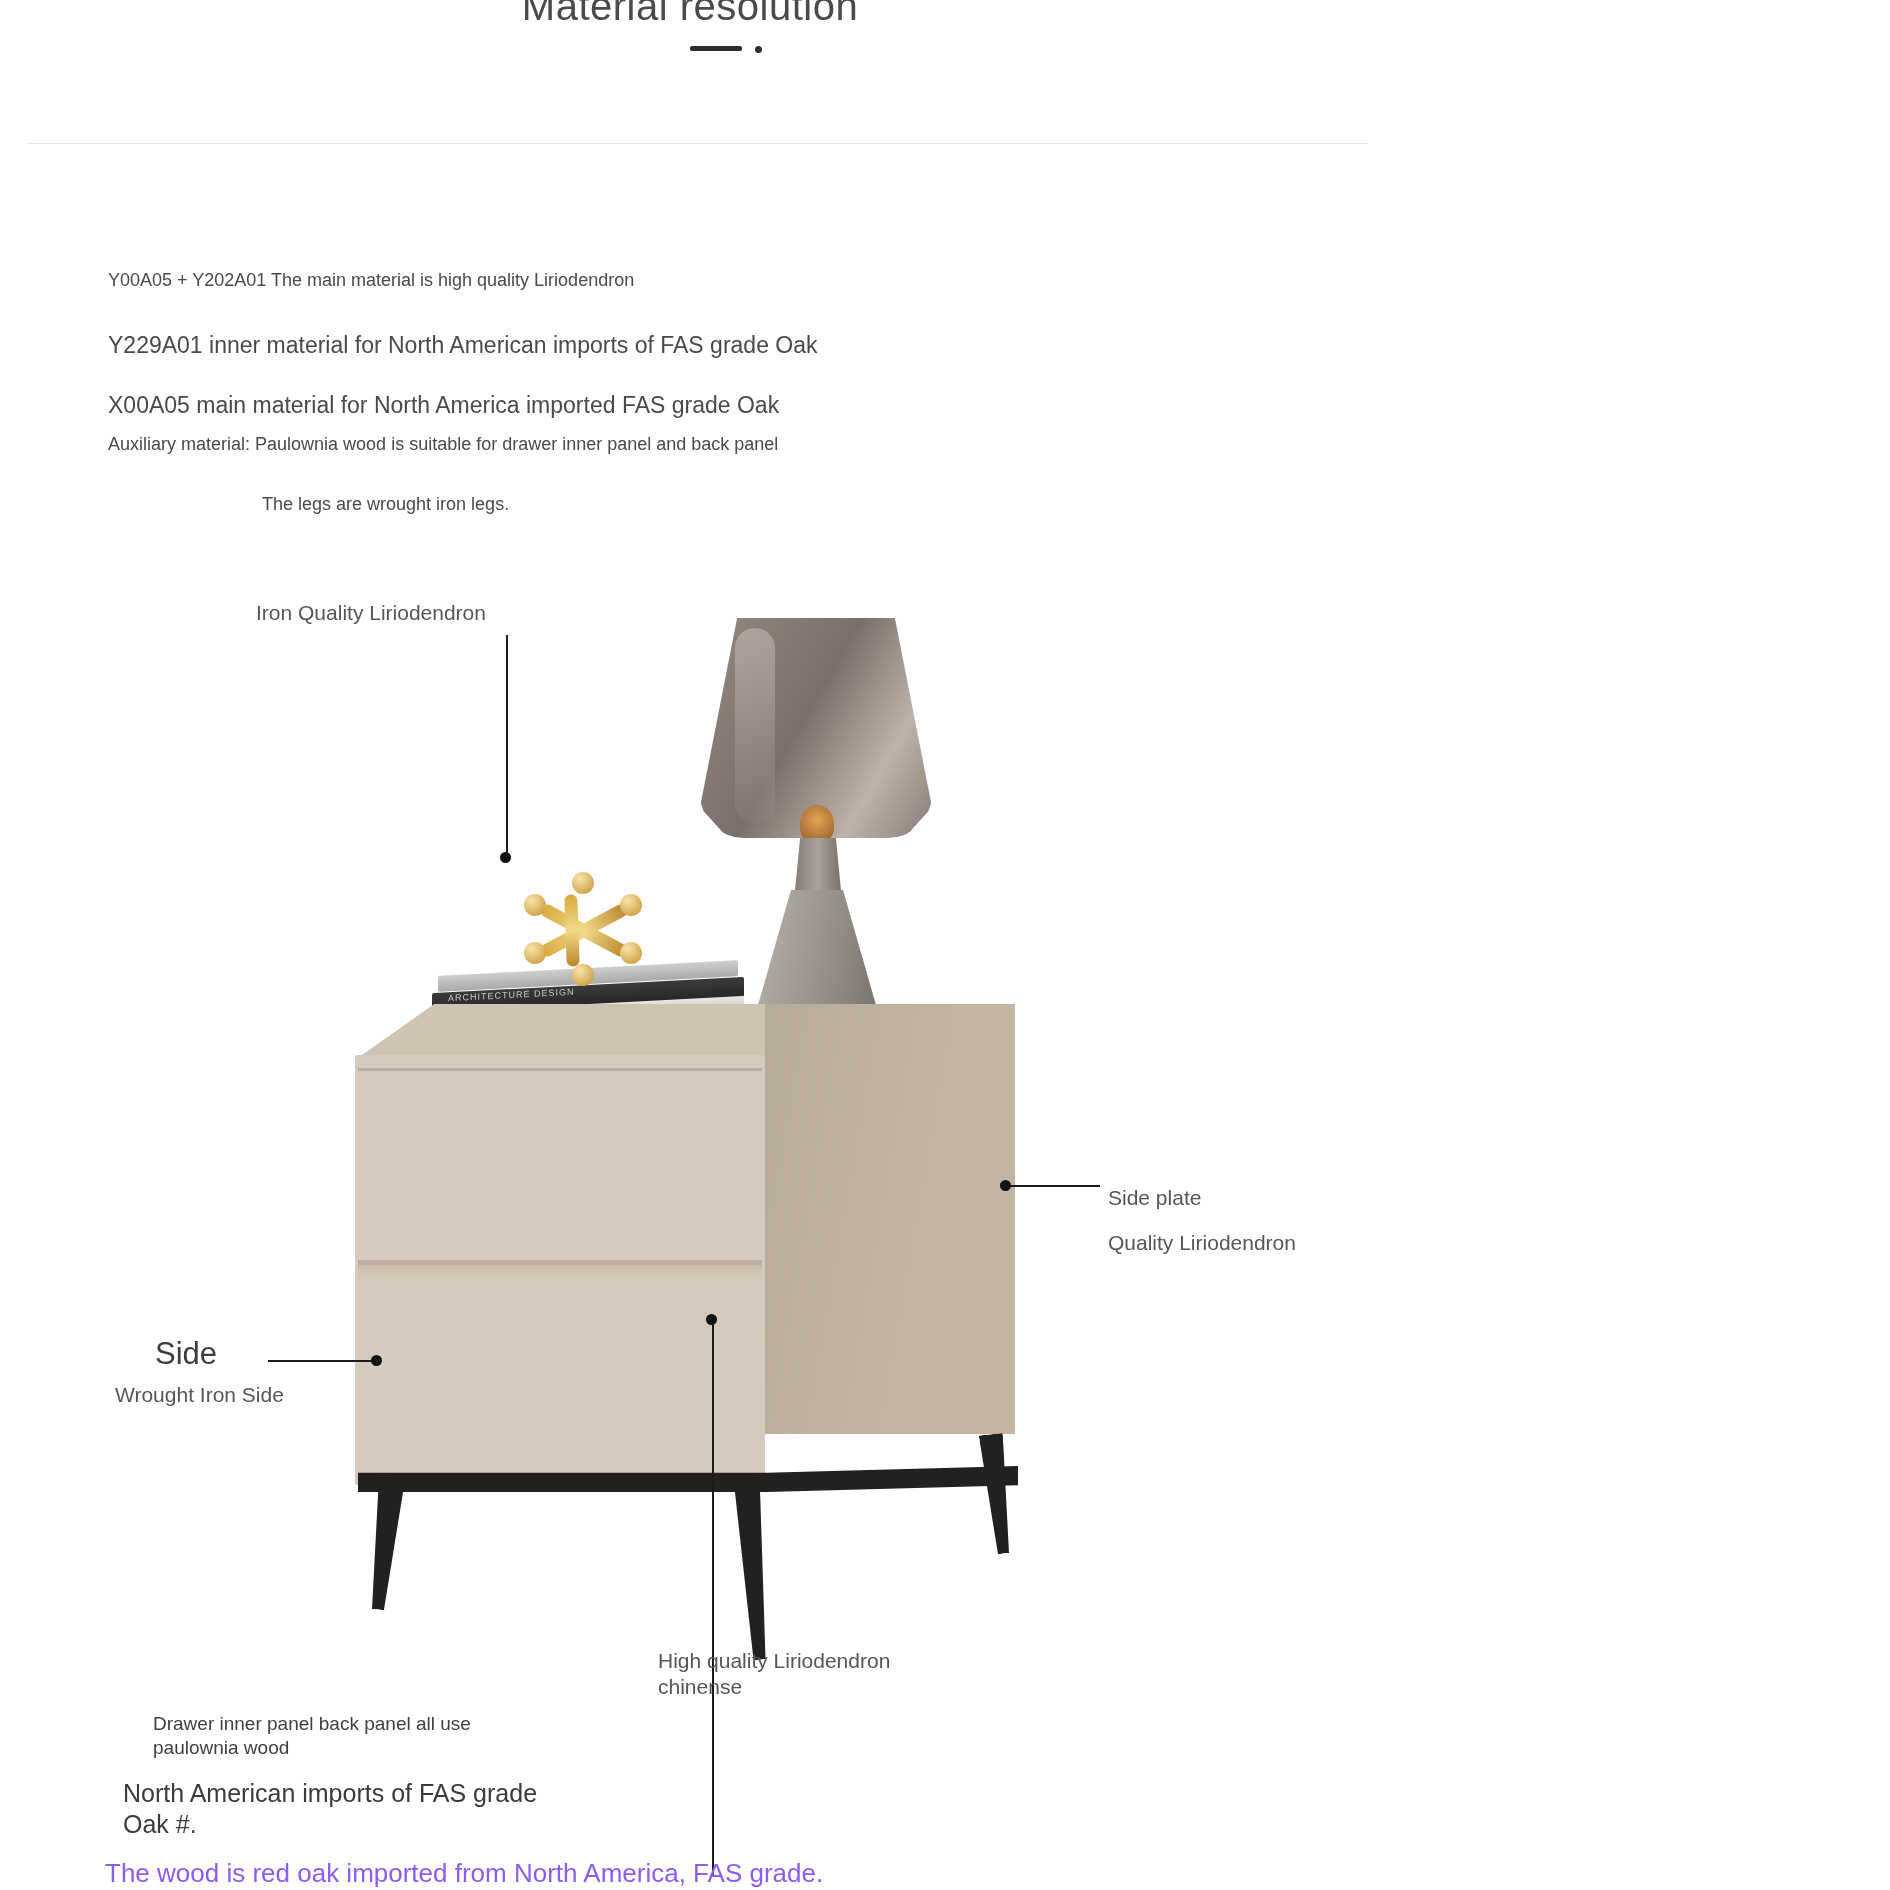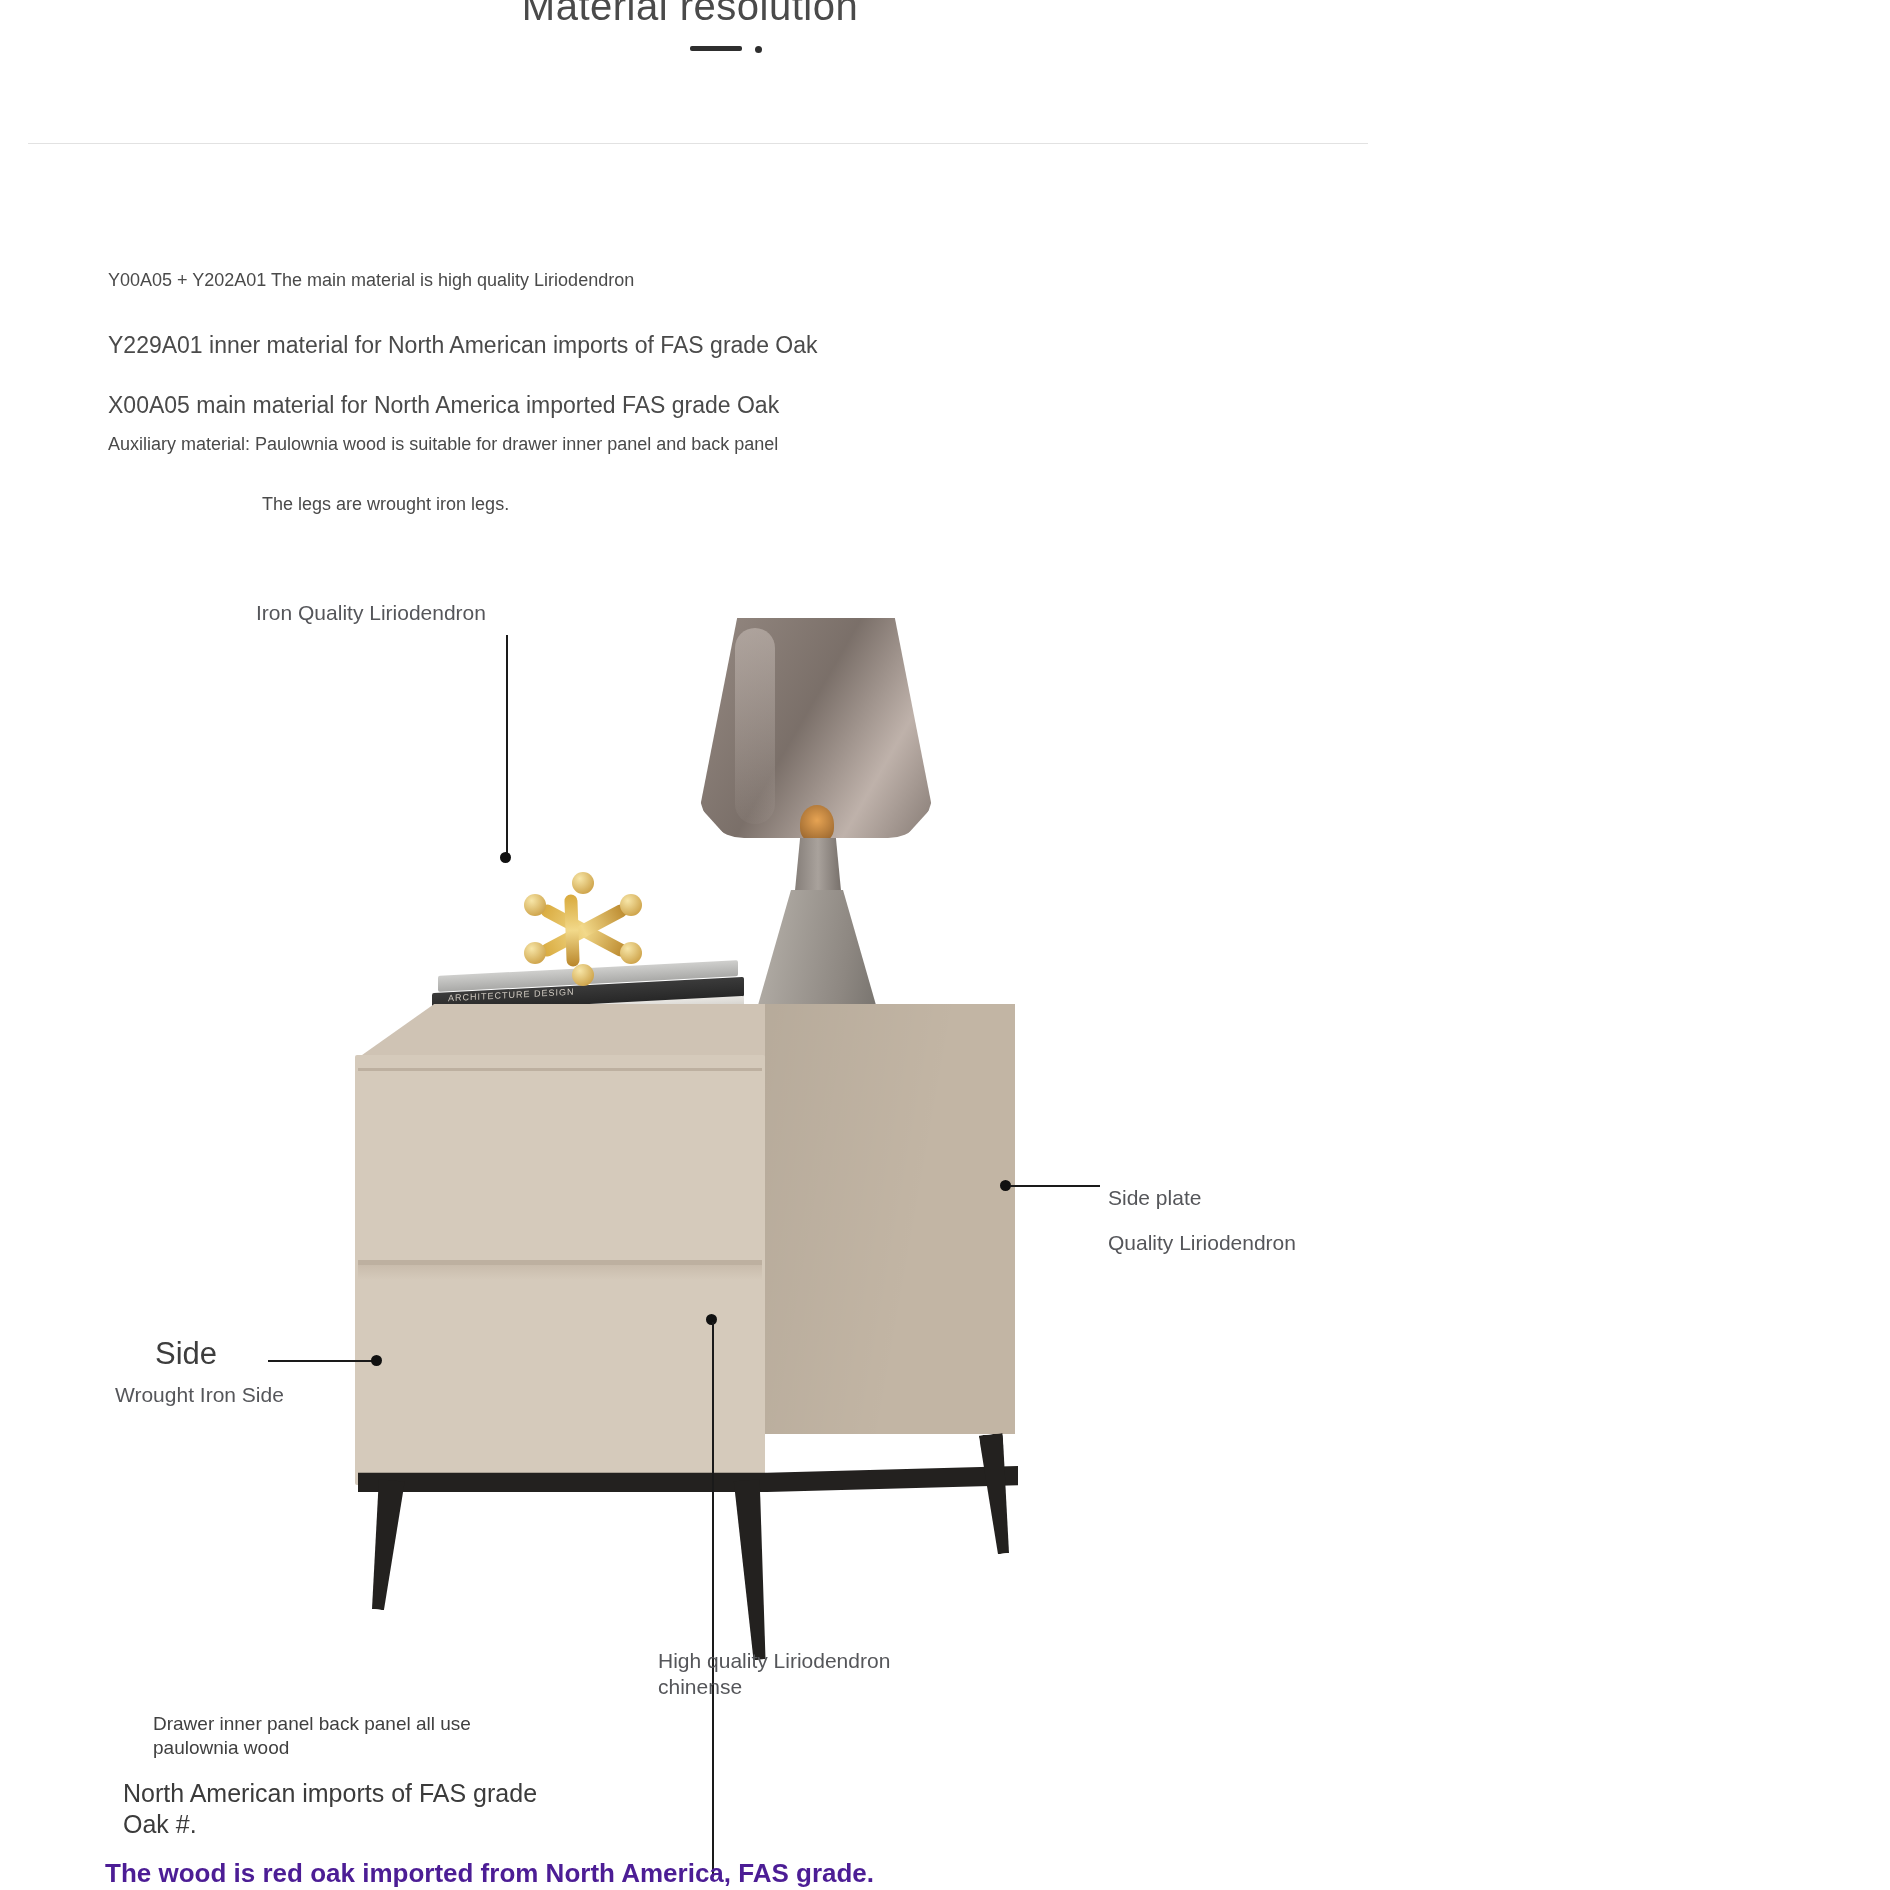--- a/index.html
+++ b/index.html
@@ -334,23 +334,22 @@
     color: #3b3b3b;
     line-height: 1.25;
     white-space: nowrap;
     margin-left: 8px;
   }
   .footer-body {
     position: absolute;
     top: 1858px;
     left: 105px;
     font-size: 26px;
-    color: #4c1d95;
-    white-space: nowrap;
-    font-weight: bold;
+    color: #8b5cf6;
+    white-space: nowrap;
   }
 </style>
 </head>
 <body>
 
 <div class="page-title">Material resolution</div>
 <div class="title-dash"></div>
 <div class="title-dot"></div>
 <div class="header-rule"></div>
 

